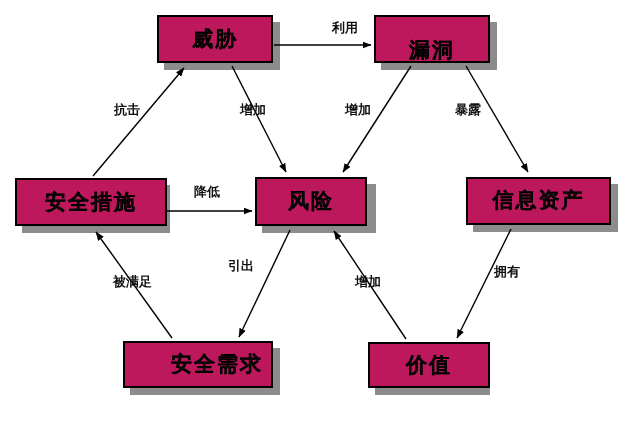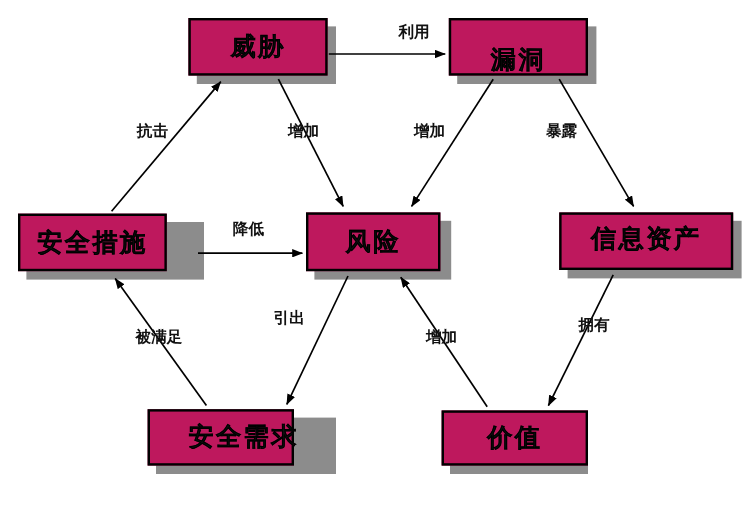--- a/index.html
+++ b/index.html
@@ -100,33 +100,33 @@
   <div class="node-shadow" style="left:375px; top:349px; width:115px; height:46px;"></div>
 
   <div class="node" style="left:157px; top:15px; width:116px; height:48px;">
     <span class="node-label">威胁</span>
   </div>
 
   <div class="node" style="left:374px; top:15px; width:116px; height:48px;align-items:flex-end;">
     <span class="node-label">漏洞</span>
   </div>
 
-  <div class="node" style="left:15px; top:178px; width:124px; height:48px;">
+  <div class="node" style="left:15px; top:178px; width:152px; height:48px;">
     <span class="node-label">安全措施</span>
   </div>
 
   <div class="node" style="left:255px; top:177px; width:112px; height:49px;">
     <span class="node-label">风险</span>
   </div>
 
   <div class="node" style="left:466px; top:177px; width:145px; height:48px;font-family:Liberation Mono, monospace;">
     <span class="node-label">信息资产</span>
   </div>
 
-  <div class="node" style="left:123px; top:341px; width:122px; height:47px;padding-left:38px;">
+  <div class="node" style="left:123px; top:341px; width:150px; height:47px;padding-left:38px;">
     <span class="node-label">安全需求</span>
   </div>
 
   <div class="node" style="left:368px; top:342px; width:122px; height:46px;">
     <span class="node-label">价值</span>
   </div>
 
   <span class="edge-label" style="left:296px; top:21px;margin-left:36px;">利用</span>
 
   <span class="edge-label" style="left:114px; top:103px;">抗击</span>
@@ -138,15 +138,15 @@
   <span class="edge-label" style="left:455px; top:103px;">暴露</span>
 
   <span class="edge-label" style="left:194px; top:185px;">降低</span>
 
   <span class="edge-label" style="left:113px; top:275px;">被满足</span>
 
   <span class="edge-label" style="left:228px; top:259px;">引出</span>
 
   <span class="edge-label" style="left:355px; top:275px;">增加</span>
 
-  <span class="edge-label" style="left:482px; top:265px;">拥有</span>
+  <span class="edge-label" style="left:494px; top:265px;">拥有</span>
 
 </div>
 
 </body></html>

